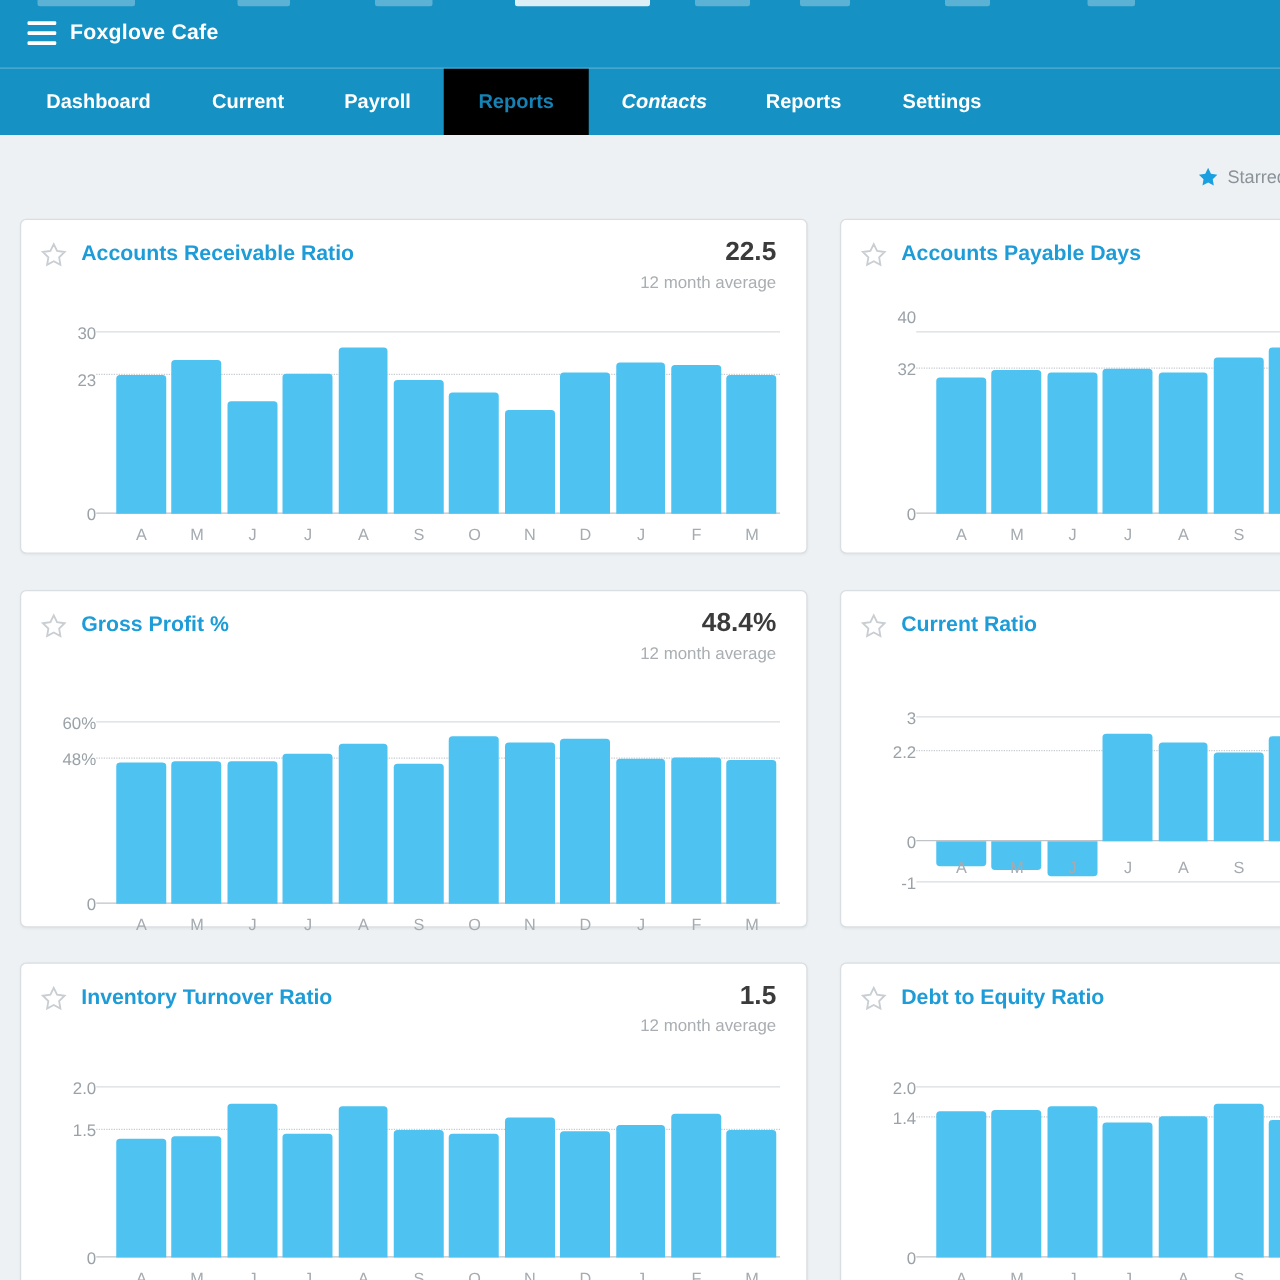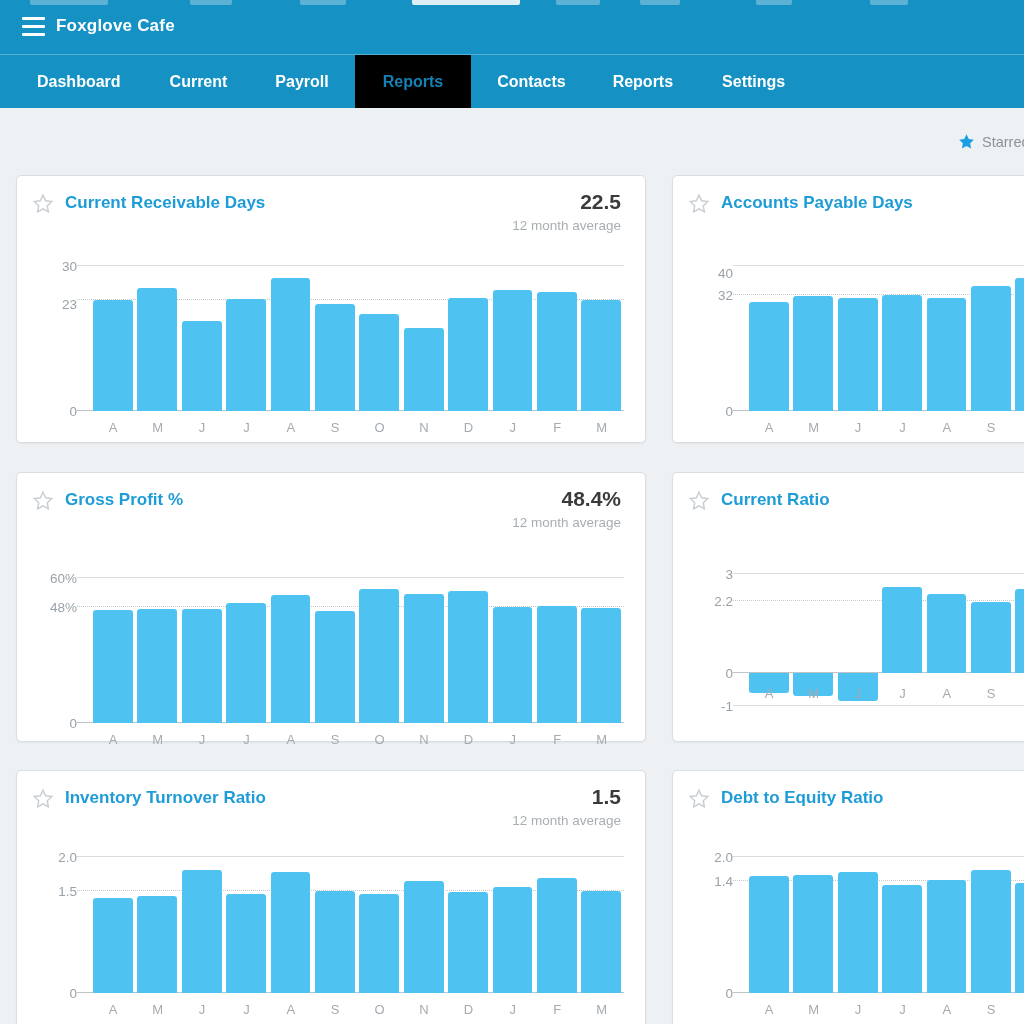--- a/index.html
+++ b/index.html
@@ -12,21 +12,21 @@
   .frag.bright { background:rgba(255,255,255,0.85); }
   .hamburger { position:absolute; left:22px; top:17px; width:23px; height:20px; cursor:pointer; }
   .hamburger span { display:block; height:3px; background:#fff; border-radius:1px; margin-bottom:5px; }
   .org-title { position:absolute; left:56px; top:16px; color:#fff; font-size:17px; font-weight:bold; letter-spacing:0.2px; }
   .nav-sep { position:absolute; left:0; top:54px; width:1024px; height:1px; background:rgba(255,255,255,0.28); }
   .nav { position:absolute; left:0; top:55px; width:1024px; height:53px; display:flex; align-items:center; padding-left:37px; }
   .nav-item { color:#fff; font-size:16px; font-weight:bold; cursor:pointer; white-space:nowrap; }
   .nav-item.m-dash { margin-right:49px; }
   .nav-item.m-acc  { margin-right:48px; }
   .nav-item.m-pay  { margin-right:26px; }
-  .nav-item.m-con  { margin-right:47px; }
+  .nav-item.m-con  { margin-right:47px;font-style:italic; }
   .nav-item.m-adv  { margin-right:49px; }
   .nav-item.active { background:#000000; color:#1581b4; height:53px; display:flex; align-items:center; padding:0 28px; margin-right:26px; }
 
   
   .starred-row { position:absolute; left:0; top:133px; width:1024px; height:24px; }
   .starred { position:absolute; left:958px; top:0; display:flex; align-items:center; cursor:pointer; white-space:nowrap; }
   .starred svg { margin-right:7px; }
   .starred-label { color:#8a9399; font-size:14.5px; }
 
   
@@ -41,21 +41,21 @@
   .card-star { position:absolute; left:15px; top:17px; cursor:pointer; }
   .card-title { position:absolute; left:48px; top:17px; font-size:17px; font-weight:bold; color:#1e9cd7; cursor:pointer; }
   .card-value { position:absolute; right:24px; top:14px; font-size:21px; font-weight:bold; color:#3b3b3b; text-align:right; }
   .card-sub { position:absolute; right:24px; top:42px; font-size:13.5px; color:#a9aeb2; text-align:right; }
 
   
   .chart { position:absolute; left:74px; width:533px; }
   .c0 .chart, .c1 .chart { top:75px; height:160px; }
   .c2 .chart { top:78px; height:160px;margin-top:12px; }
   .c3 .chart { top:88px; height:150px; }
-  .c4 .chart, .c5 .chart { top:72px; height:150px; }
+  .c4 .chart, .c5 .chart { top:85px; height:150px; }
 
   .gridline { position:absolute; left:-14px; right:0; height:0; }
   .gridline.solid { border-top:1px solid #d9dde0; }
   .gridline.dotted { border-top:1px dotted #c6cbcf; }
   .gridline.base { border-top:1px solid #bfc4c8; }
   .tick-label { position:absolute; left:-58px; width:44px; text-align:right; font-size:13.5px; color:#9aa2a8; }
   .bar { position:absolute; background:#4ec3f1; }
   .bar.pos { border-radius:3px 3px 0 0; }
   .bar.neg { border-radius:0 0 3px 3px; }
   .month { position:absolute; text-align:center; font-size:13px; color:#a5abb0; }
@@ -98,21 +98,21 @@
       <path d="M12 1.8l3.2 6.7 7.2 1-5.2 5.1 1.2 7.2L12 18.4l-6.4 3.4 1.2-7.2L1.6 9.5l7.2-1z" fill="#1a9fe0"></path>
     </svg>
     <span class="starred-label">Starred</span>
   </div>
 </div>
 
 <div class="card c0">
   <svg class="card-star" width="22" height="22" viewBox="0 0 24 24">
     <path d="M12 2.5l2.9 6 6.6 0.9-4.8 4.6 1.1 6.5L12 17.4l-5.8 3.1 1.1-6.5-4.8-4.6 6.6-0.9z" fill="none" stroke="#c9ced3" stroke-width="1.6"></path>
   </svg>
-  <div class="card-title">Current Receivable Days</div>
+  <div class="card-title">Accounts Receivable Ratio</div>
   <div class="card-value">22.5</div>
   <div class="card-sub">12 month average</div>
   <div class="chart">
       <div class="gridline solid" style="bottom: 145.455px;"></div>
       <div class="tick-label" style="bottom: 137.455px;">30</div>
       <div class="gridline dotted" style="bottom: 111.515px;"></div>
       <div class="tick-label" style="bottom: 99px;">23</div>
       <div class="gridline base" style="bottom: 0px;"></div>
       <div class="tick-label" style="bottom: -8px;">0</div>
       <div class="bar pos" style="left: 2px; width: 39.9px; bottom: 0px; height: 111.515px; background: rgb(78, 195, 241);"></div>
@@ -142,21 +142,21 @@
     </div>
 </div>
 
 <div class="card c1">
   <svg class="card-star" width="22" height="22" viewBox="0 0 24 24">
     <path d="M12 2.5l2.9 6 6.6 0.9-4.8 4.6 1.1 6.5L12 17.4l-5.8 3.1 1.1-6.5-4.8-4.6 6.6-0.9z" fill="none" stroke="#c9ced3" stroke-width="1.6"></path>
   </svg>
   <div class="card-title">Accounts Payable Days</div>
   <div class="chart">
       <div class="gridline solid" style="bottom: 145.455px;"></div>
-      <div class="tick-label" style="bottom: 130px;">40</div>
+      <div class="tick-label" style="bottom: 150px;">40</div>
       <div class="gridline dotted" style="bottom: 116.364px;"></div>
       <div class="tick-label" style="bottom: 108.364px;">32</div>
       <div class="gridline base" style="bottom: 0px;"></div>
       <div class="tick-label" style="bottom: -8px;">0</div>
       <div class="bar pos" style="left: 2px; width: 39.9px; bottom: 0px; height: 109.091px; background: rgb(78, 195, 241);"></div>
       <div class="bar pos" style="left: 46.4px; width: 39.9px; bottom: 0px; height: 114.545px; background: rgb(78, 195, 241);"></div>
       <div class="bar pos" style="left: 90.8px; width: 39.9px; bottom: 0px; height: 112.727px; background: rgb(78, 195, 241);"></div>
       <div class="bar pos" style="left: 135.2px; width: 39.9px; bottom: 0px; height: 116.364px; background: rgb(78, 195, 241);"></div>
       <div class="bar pos" style="left: 179.6px; width: 39.9px; bottom: 0px; height: 112.727px; background: rgb(78, 195, 241);"></div>
       <div class="bar pos" style="left: 224px; width: 39.9px; bottom: 0px; height: 125.455px; background: rgb(78, 195, 241);"></div>

